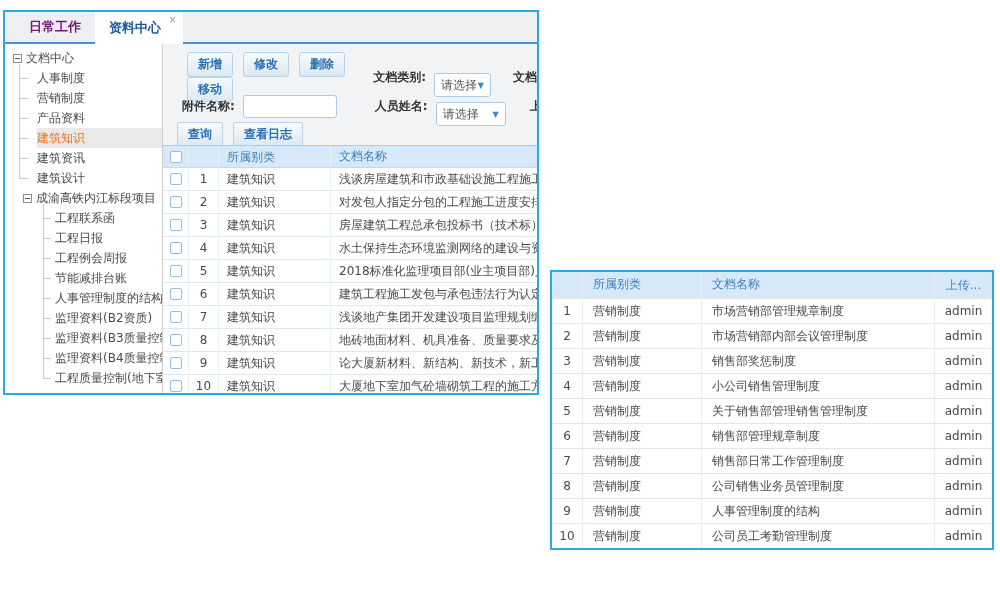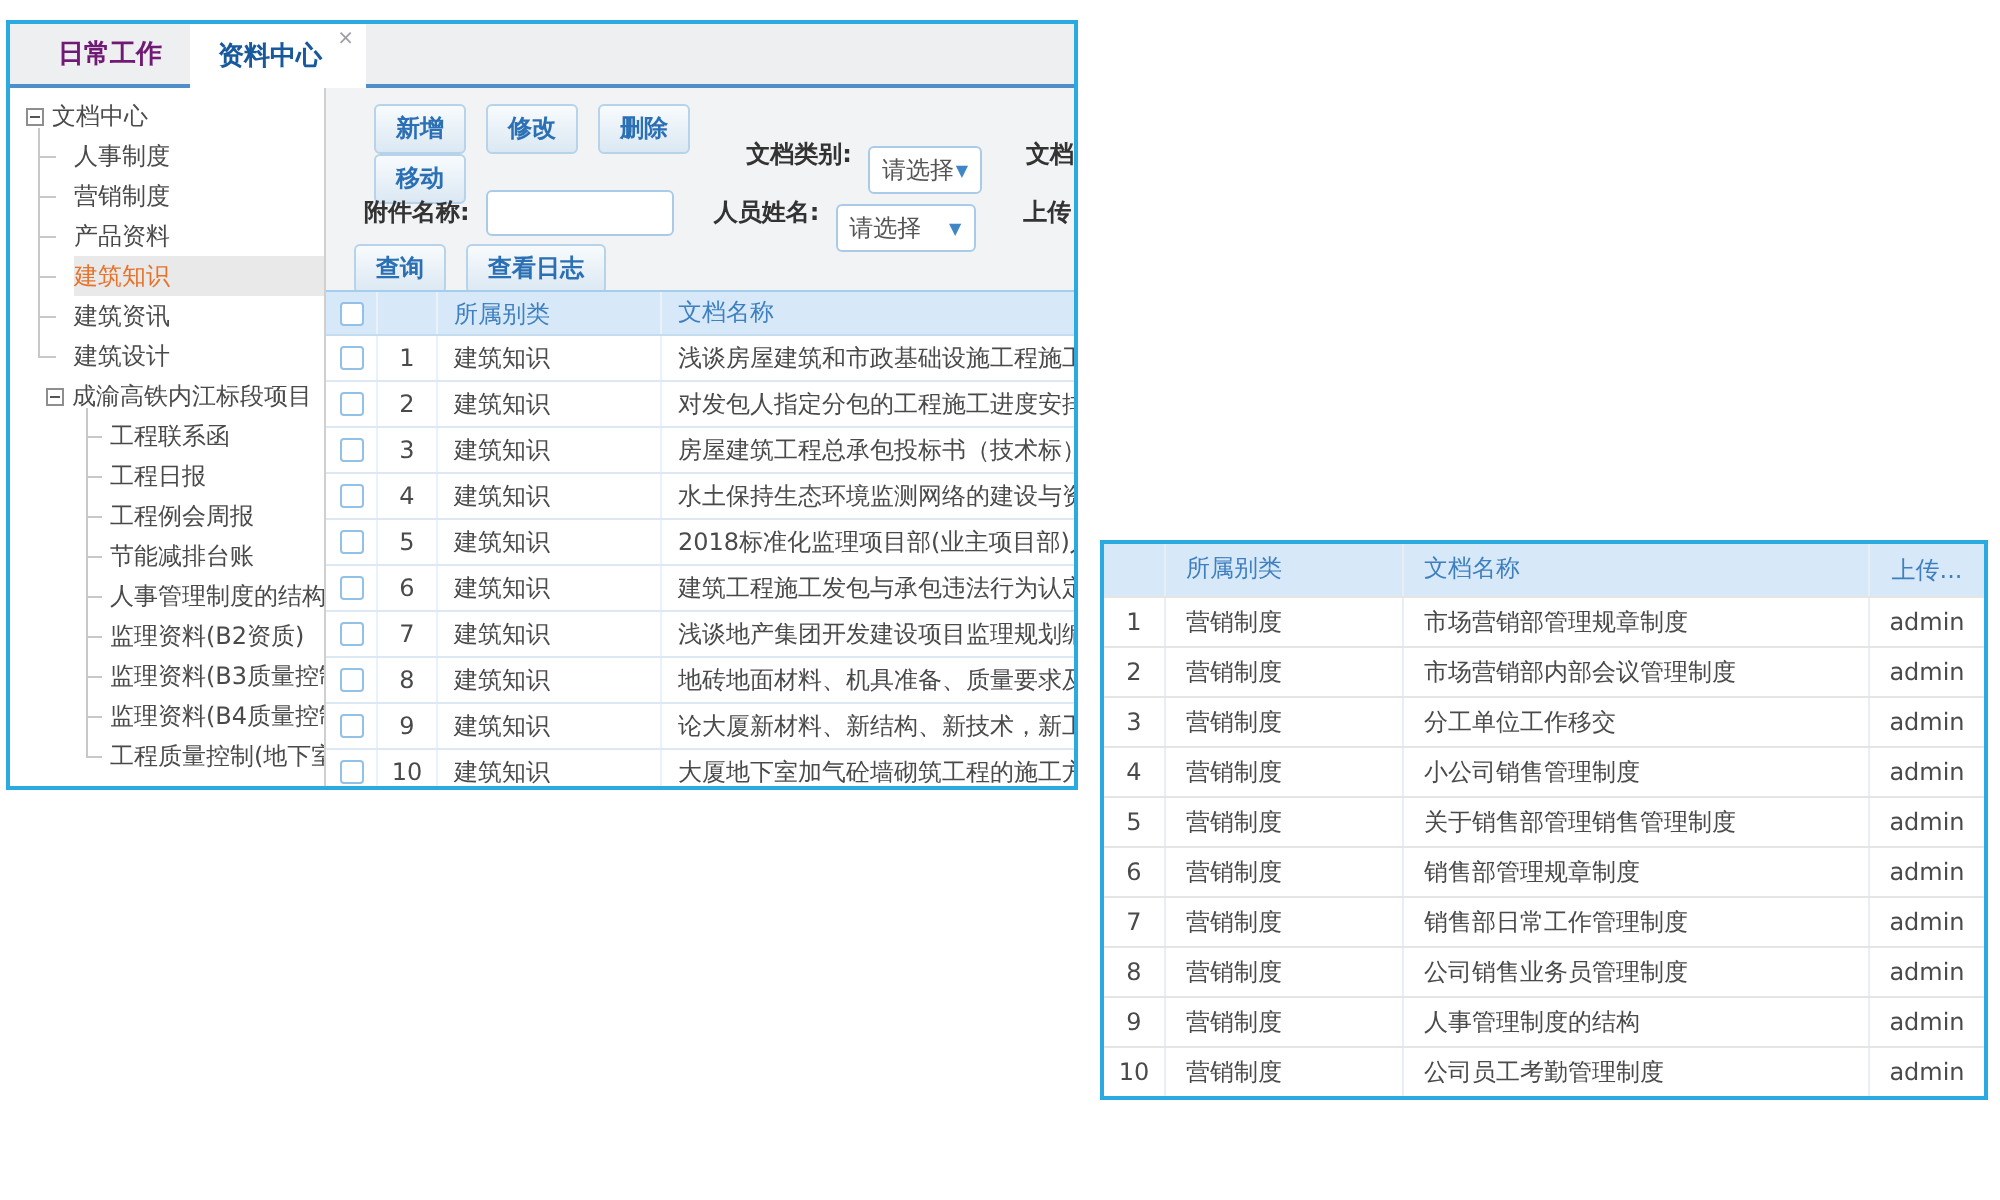--- a/index.html
+++ b/index.html
@@ -130,21 +130,21 @@
         <span class="select">
           <span>请选择</span>
           <span class="arrow">▼</span>
         </span>
         <span class="flabel" style="margin-left:22px;">文档</span>
       </div>
 
       <div class="trow trow2">
         <span class="flabel" style="margin-right:8px;">附件名称:</span>
         <input class="tinput" value="" style="">
-        <span class="flabel" style="margin-left:20px;margin-right:8px;">人员姓名:</span>
+        <span class="flabel" style="margin-left:38px;margin-right:8px;">人员姓名:</span>
         <span class="select">
           <span>请选择</span>
           <span class="arrow">▼</span>
         </span>
         <span class="flabel" style="margin-left:24px;">上传日期</span>
       </div>
 
       <div class="trow trow3">
         <span id="action-buttons"><span class="btn">查询</span><span class="btn">查看日志</span></span>
       </div>
@@ -261,21 +261,21 @@
       </div>
       <div class="rt-row">
         <span class="r-num">2</span>
         <span class="r-cat">营销制度</span>
         <span class="r-name">市场营销部内部会议管理制度</span>
         <span class="r-up">admin</span>
       </div>
       <div class="rt-row">
         <span class="r-num">3</span>
         <span class="r-cat">营销制度</span>
-        <span class="r-name">分工单位工作移交</span>
+        <span class="r-name">销售部奖惩制度</span>
         <span class="r-up">admin</span>
       </div>
       <div class="rt-row">
         <span class="r-num">4</span>
         <span class="r-cat">营销制度</span>
         <span class="r-name">小公司销售管理制度</span>
         <span class="r-up">admin</span>
       </div>
       <div class="rt-row">
         <span class="r-num">5</span>

